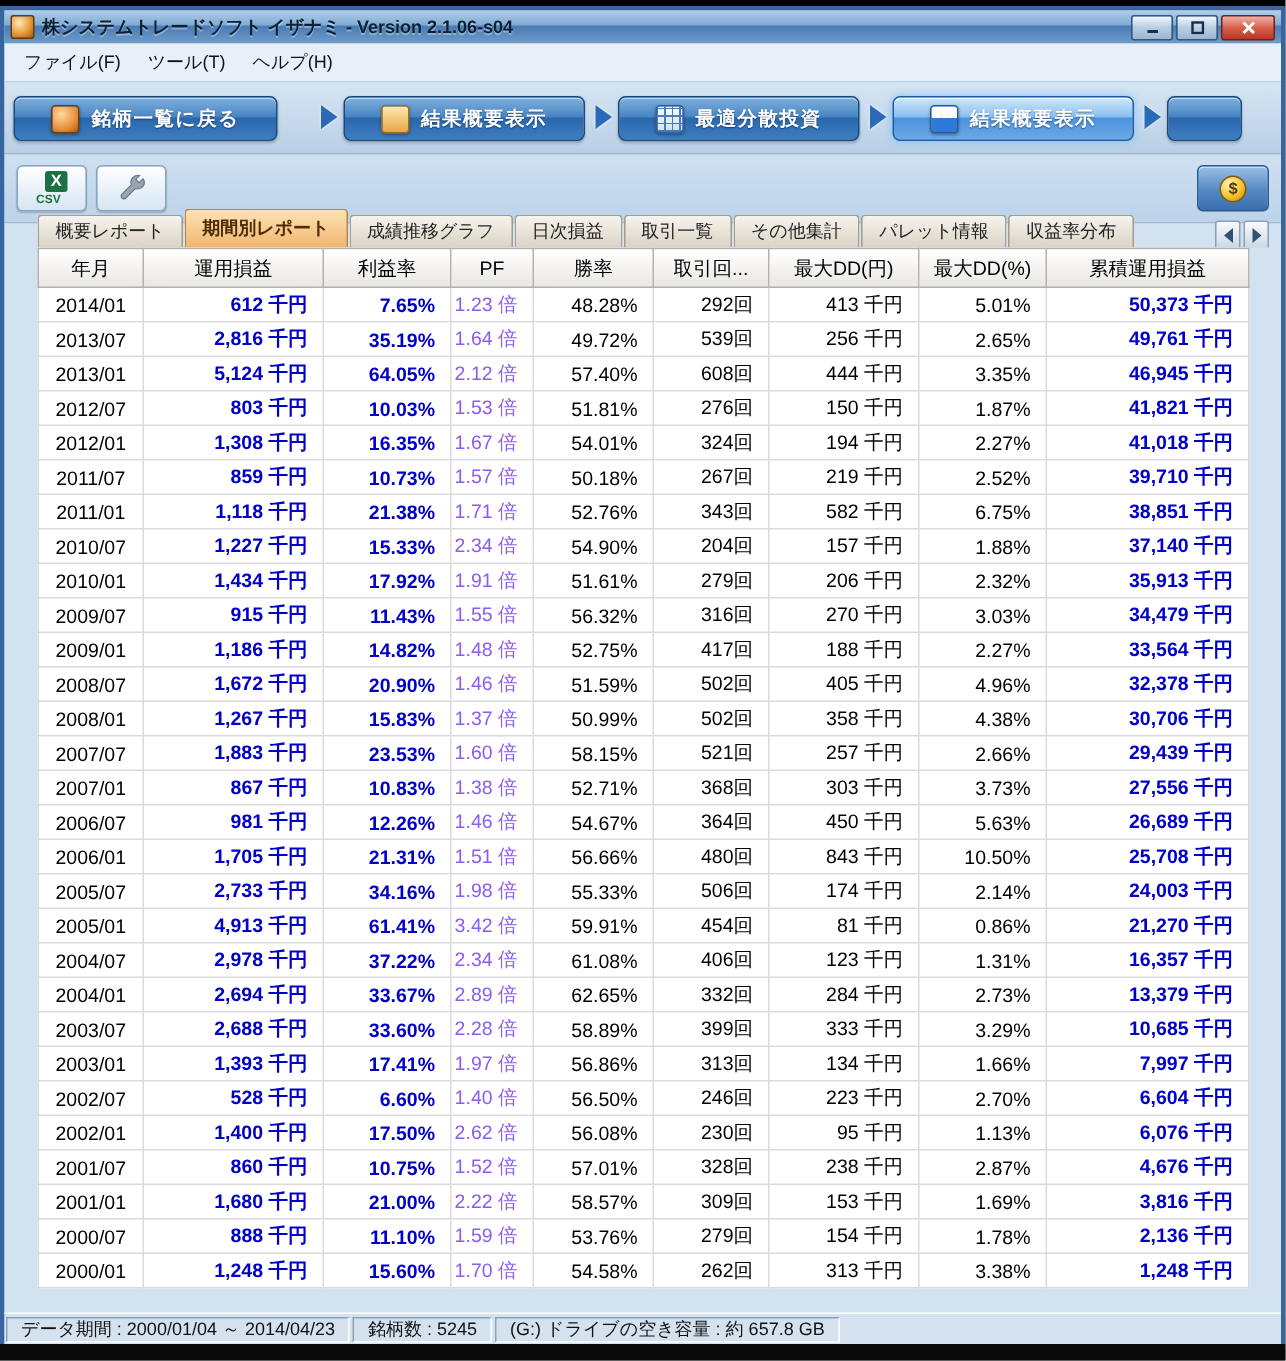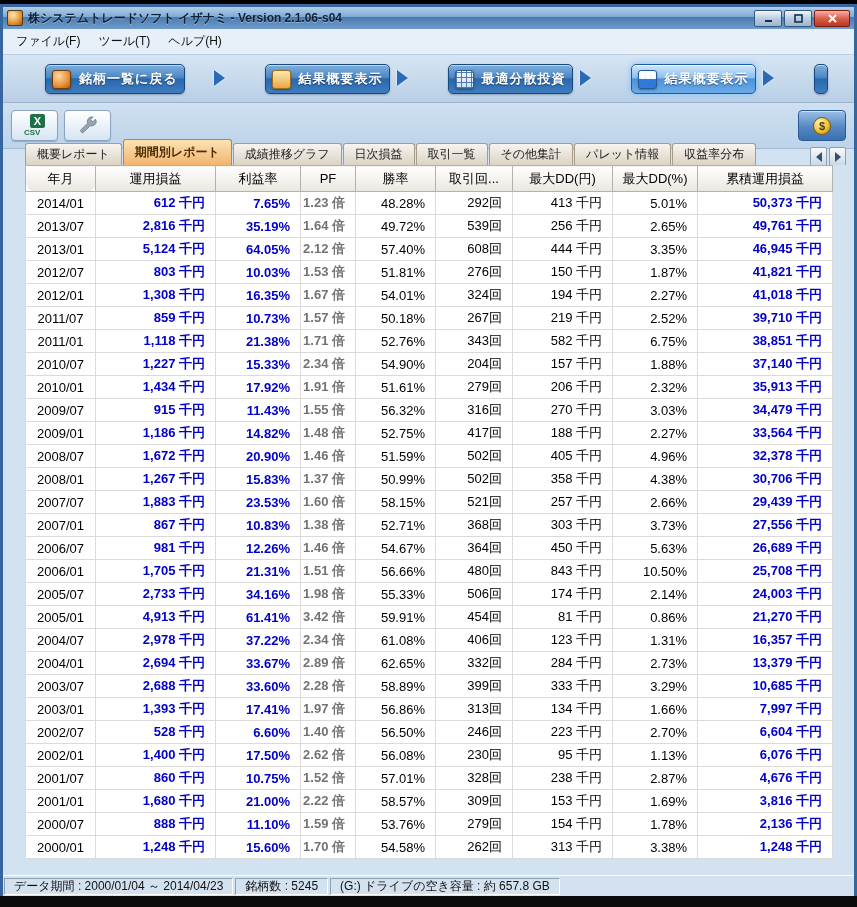--- a/index.html
+++ b/index.html
@@ -56,26 +56,26 @@
   .navbar {
     height: 48px; flex: none;
     background: linear-gradient(#d6e5f3,#b9cfe6);
     border-bottom: 1px solid #9db3cd;
     display: flex; align-items: flex-end; padding: 0 6px 8px 6px;
     overflow: hidden; white-space: nowrap;
   }
   .nav-btn {
     height: 30px; flex: none;
     display: inline-flex; align-items: center; gap: 8px;
-    padding: 0 6px; border-radius: 5px;
+    padding: 0 24px; border-radius: 5px;
     border: 1px solid #17497f;
     background: linear-gradient(180deg,#7fb0dd 0%,#4a86c4 45%,#2a68ad 50%,#3e7dc0 100%);
     box-shadow: inset 0 1px 0 rgba(255,255,255,.5), 0 1px 2px rgba(0,0,0,.25);
     color: #fff; font-size: 13px; font-weight: bold;
-    text-shadow: 0 1px 1px rgba(0,0,0,.45); letter-spacing: 1px; margin-left: 36px;
+    text-shadow: 0 1px 1px rgba(0,0,0,.45); letter-spacing: 1px;
   }
   .nav-btn.active {
     background: linear-gradient(180deg,#cfe7fb 0%,#8cc0ef 45%,#4c93dd 50%,#6aaae6 100%);
     border-color: #1d5ca0;
     box-shadow: inset 0 1px 0 rgba(255,255,255,.8), 0 0 6px rgba(120,190,255,.9);
   }
   .nav-icon {
     width: 19px; height: 19px; border-radius: 3px; flex: none;
     box-shadow: 0 1px 2px rgba(0,0,0,.35);
   }
@@ -172,26 +172,26 @@
     height: 26px; font-size: 13px; font-weight: normal; color: #000;
     background: linear-gradient(#ffffff,#eae7e1);
     border: 1px solid #b2b2b2; text-align: center;
     overflow: hidden; white-space: nowrap;
   }
   .grid td {
     height: 23px; font-size: 13px; color: #000;
     border: 1px solid #dadada; text-align: right; padding-right: 10px;
     overflow: hidden; white-space: nowrap;
   }
-  .col0 { width: 70px; border-radius: 10px; }  .col1 { width: 120px; } .col2 { width: 85px; }
+  .col0 { width: 70px; }  .col1 { width: 120px; } .col2 { width: 85px; }
   .col3 { width: 55px; }  .col4 { width: 80px; }  .col5 { width: 77px; }
   .col6 { width: 100px; } .col7 { width: 85px; }  .col8 { width: 135px; }
   td.col0 { text-align: center; padding-right: 0; }
   td.col1, td.col2, td.col8 { color: #0000c8; font-weight: bold; }
-  td.col3 { color: #737373; font-weight: bold; }
+  td.col3 { color: #8b5cf6; font-weight: normal; }
   
   .statusbar {
     height: 22px; flex: none; background: #d4e2f0;
     border-top: 1px solid #ffffff;
     display: flex; align-items: stretch; font-size: 12px; color: #111;
   }
   .status-cell {
     margin: 2px 1px; padding: 0 9px;
     display: flex; align-items: center; white-space: nowrap;
     border: 1px solid; border-color: #8ea2b6 #ffffff #ffffff #8ea2b6;

